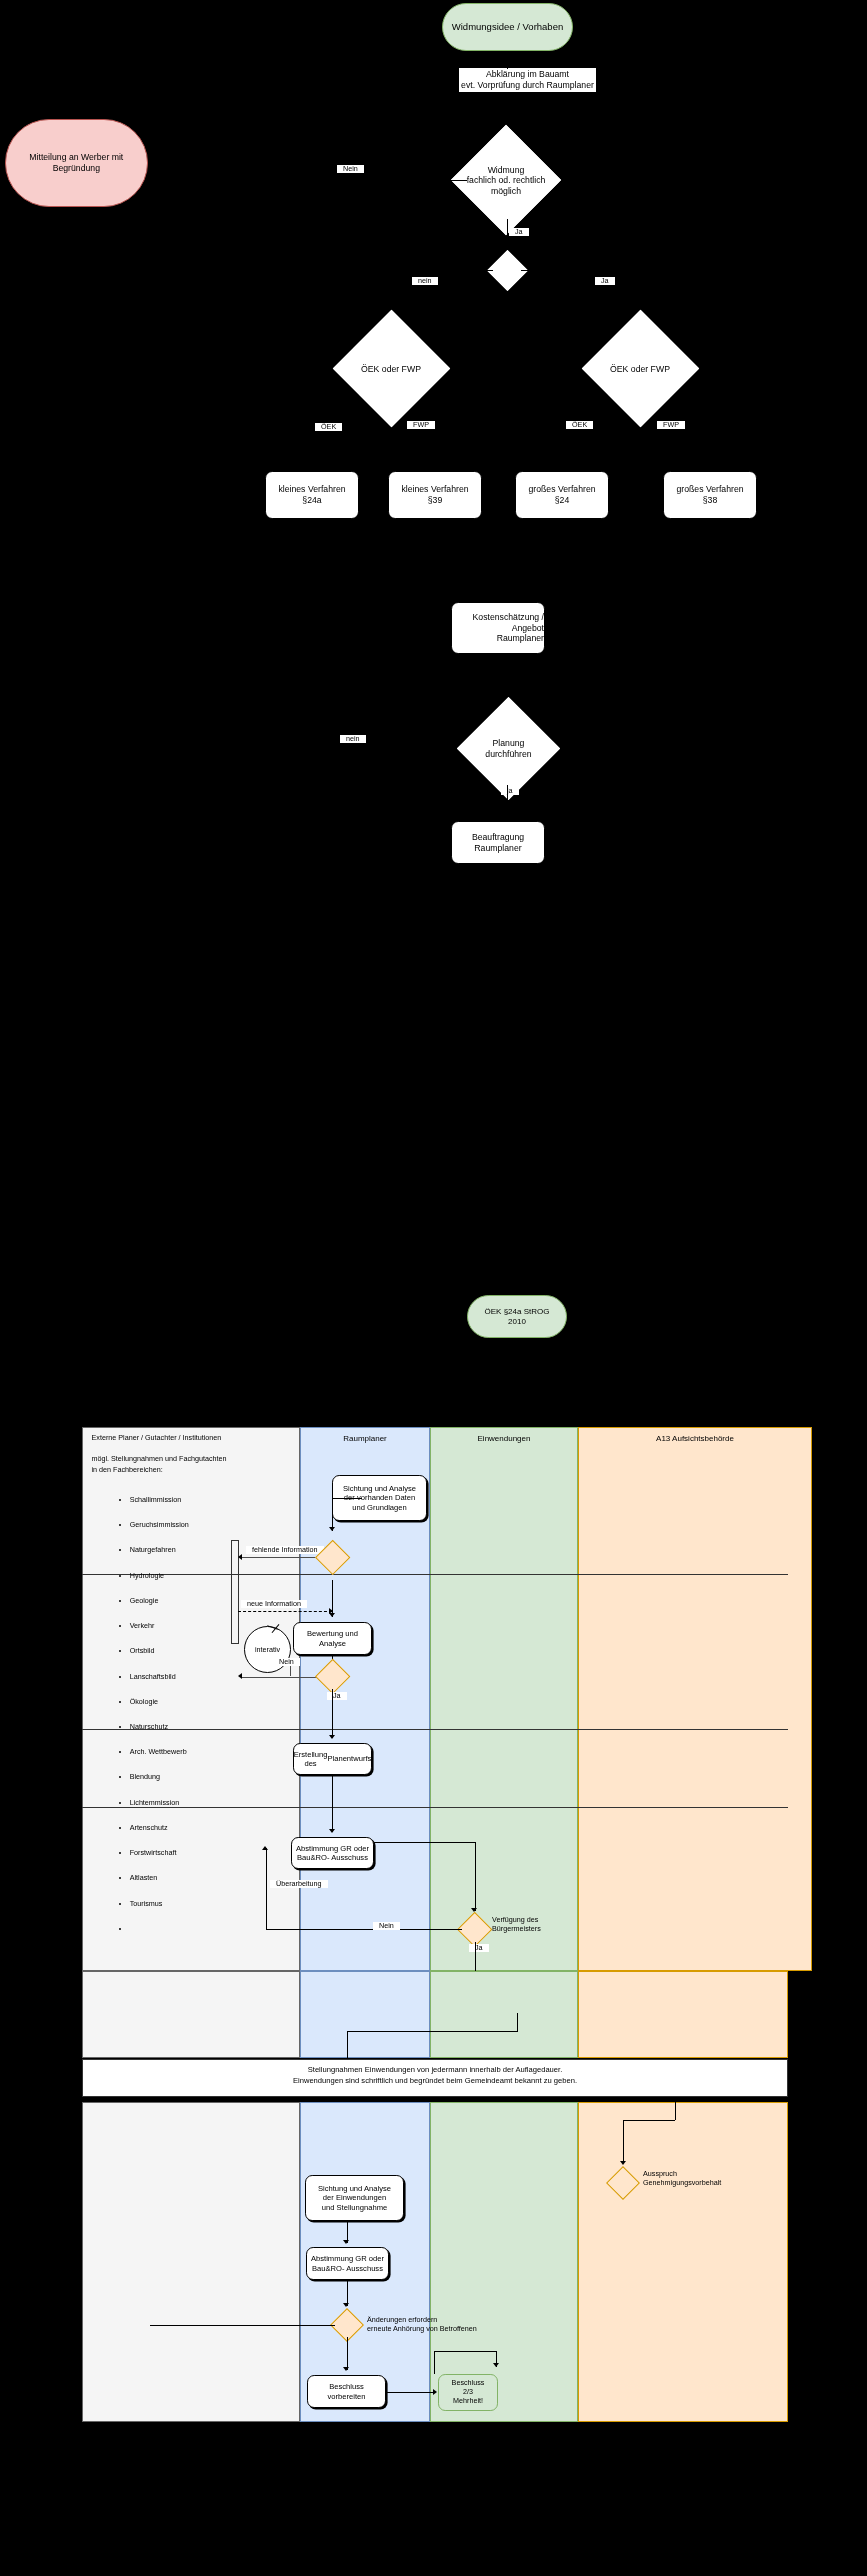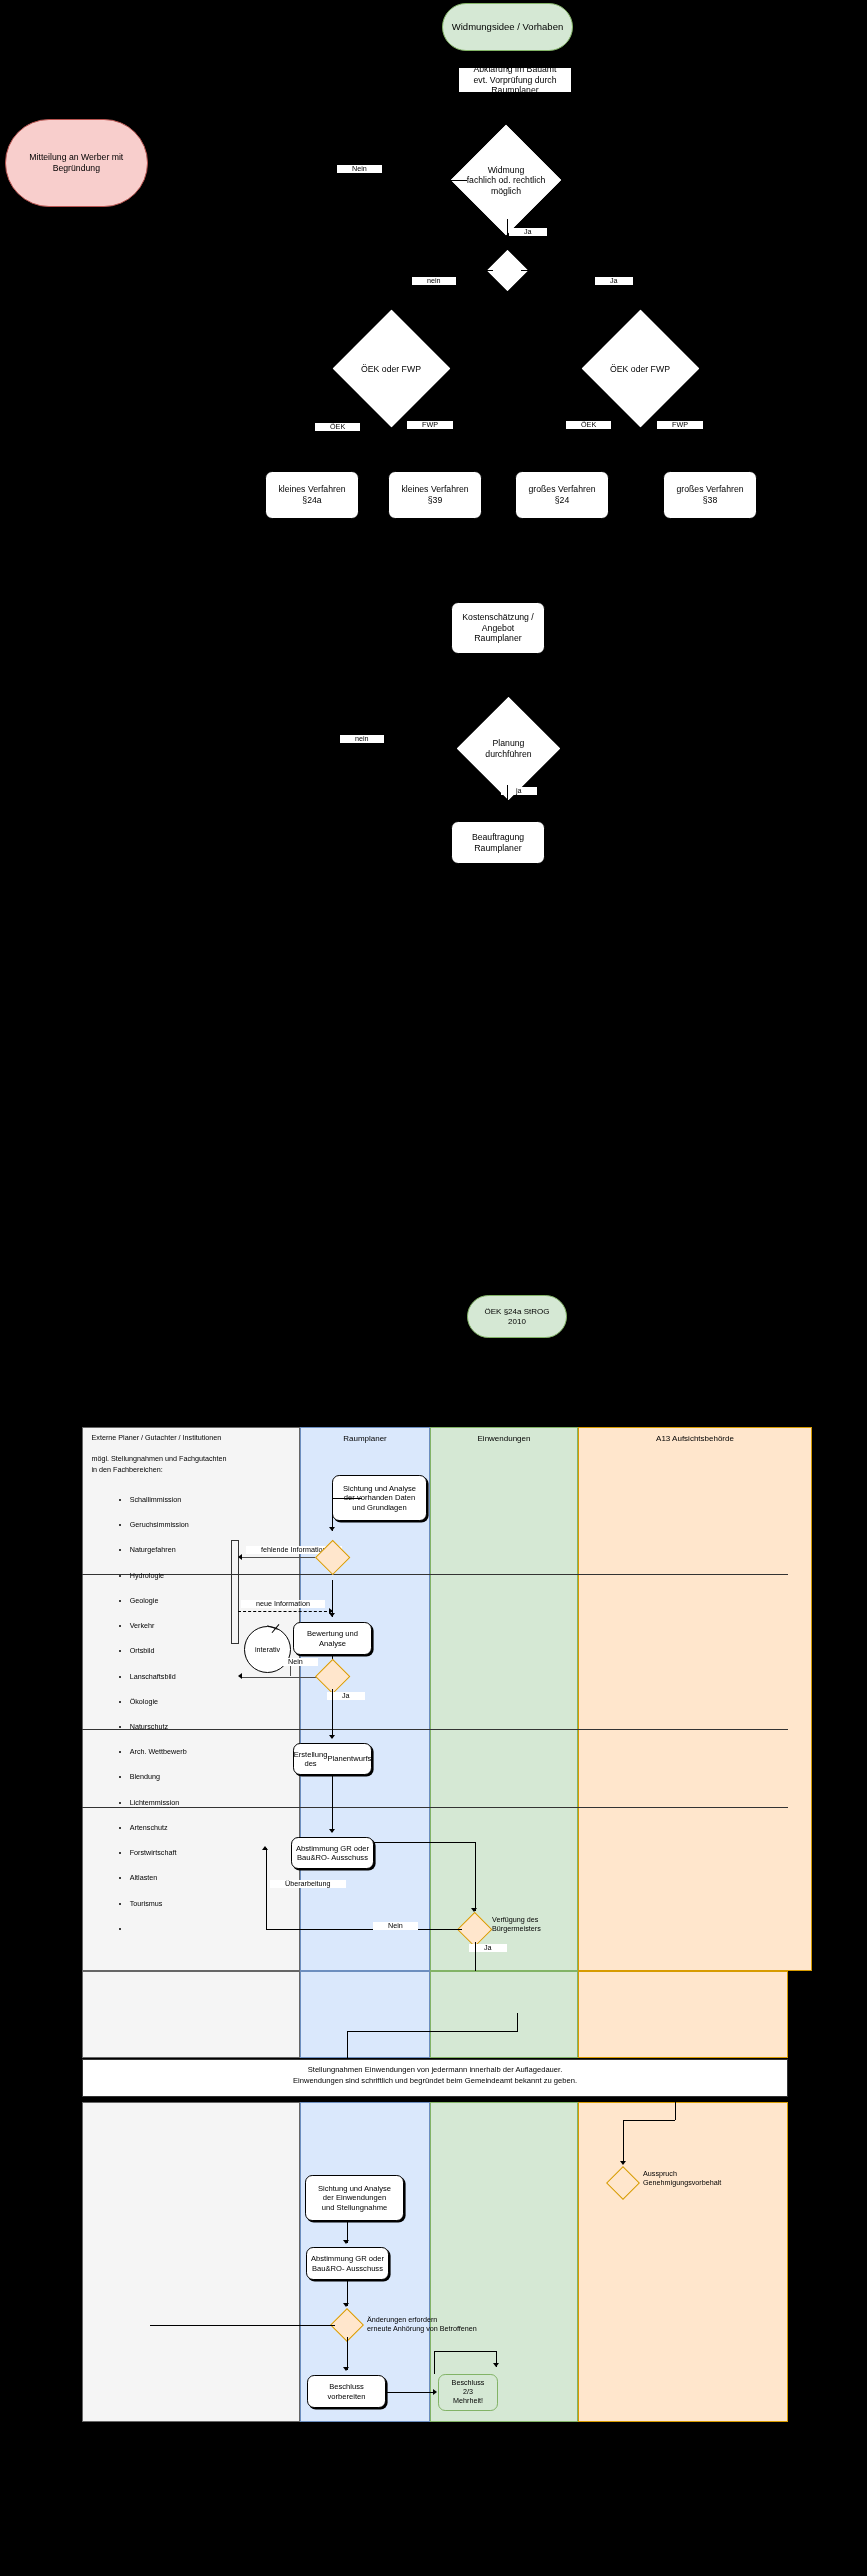--- a/index.html
+++ b/index.html
@@ -7,21 +7,21 @@
   #page{position:relative;width:867px;height:2576px;background:#000;overflow:hidden;}
 
   
   .node{position:absolute;box-sizing:border-box;display:flex;align-items:center;
         justify-content:center;text-align:center;line-height:1.22;color:#000;}
   .rbox{background:#ffffff;border:1.6px solid #000;border-radius:7.2px;font-size:8.7px;}
   .rbox.shadow{box-shadow:1.6px 1.6px 0 #000;}
   .plain{background:#ffffff;color:#000;font-size:8.7px;border:none;}
   .startnode{background:#d5e8d4;border:1.6px solid #82b366;border-radius:794px;font-size:9.5px;}
   .endnode{background:#f8cecc;border:1.6px solid #b85450;border-radius:794px;font-size:8.7px;}
-  .label{position:absolute;background:#fff;color:#000;font-size:7.2px;padding:0 15px;
+  .label{position:absolute;background:#fff;color:#000;font-size:7.2px;padding:0 6px;
          white-space:nowrap;line-height:1.15;}
   .freetext{position:absolute;color:#000;font-size:8px;line-height:1.25;white-space:nowrap;}
 
   
   .diamond{position:absolute;background:#fff;border:1.6px solid #000;
            transform:rotate(45deg);box-sizing:border-box;}
   .diamond.white{background:#fff;border-color:#fff;}
   .diamond-txt{position:absolute;display:flex;align-items:center;justify-content:center;
                text-align:center;font-size:8.7px;color:#000;line-height:1.2;pointer-events:none;}
   .dmd-orange{position:absolute;background:#ffe6cc;border:1.6px solid #d79b00;
@@ -60,21 +60,21 @@
   .circ{position:absolute;border:1.6px solid #000;border-radius:50%;background:#fff;
         display:flex;align-items:center;justify-content:center;font-size:7.2px;color:#000;}
 </style>
 </head>
 <body>
 
 <div id="page">
 
   <div class="node startnode" style="left:442px;top:3.2px;width:131px;height:48px;">Widmungsidee / Vorhaben</div>
 
-  <div class="node plain" style="left:459px;top:68px;width:112px;height:24px;flex-direction:column;">
+  <div class="node plain" style="left:459px;top:68px;width:137px;height:24px;flex-direction:column;">
     <div>Abklärung im Bauamt</div>
     <div>evt. Vorprüfung durch Raumplaner</div>
   </div>
 
   <div class="ln lnv" style="left:507px;top:51px;width:0.8px;height:17.5px;"></div>
 
   <div class="ln lnv" style="left:507px;top:92px;width:0.8px;height:35px;"></div>
   <div class="arrow-d" style="left:504px;top:123px;"></div>
 
   <div class="diamond white" style="left:467px;top:141px;width:78px;height:78px;"></div>
@@ -127,21 +127,21 @@
   </div>
   <div class="node rbox" style="left:515px;top:471px;width:94px;height:48px;flex-direction:column;">
     <div>großes Verfahren</div>
     <div>§24</div>
   </div>
   <div class="node rbox" style="left:663px;top:471px;width:94px;height:48px;flex-direction:column;">
     <div>großes Verfahren</div>
     <div>§38</div>
   </div>
 
-  <div class="node rbox" style="left:451px;top:602px;width:94px;height:52px;flex-direction:column;">
+  <div class="node rbox" style="left:451px;top:602px;width:94px;height:52px;flex-direction:column;align-items:flex-end;">
     <div>Kostenschätzung /</div>
     <div>Angebot</div>
     <div>Raumplaner</div>
   </div>
 
   <div class="diamond white" style="left:472px;top:712px;width:73px;height:73px;"></div>
   <div class="diamond-txt" style="left:459px;top:732px;width:99px;height:33px;flex-direction:column;">
     <div>Planung</div>
     <div>durchführen</div>
   </div>

